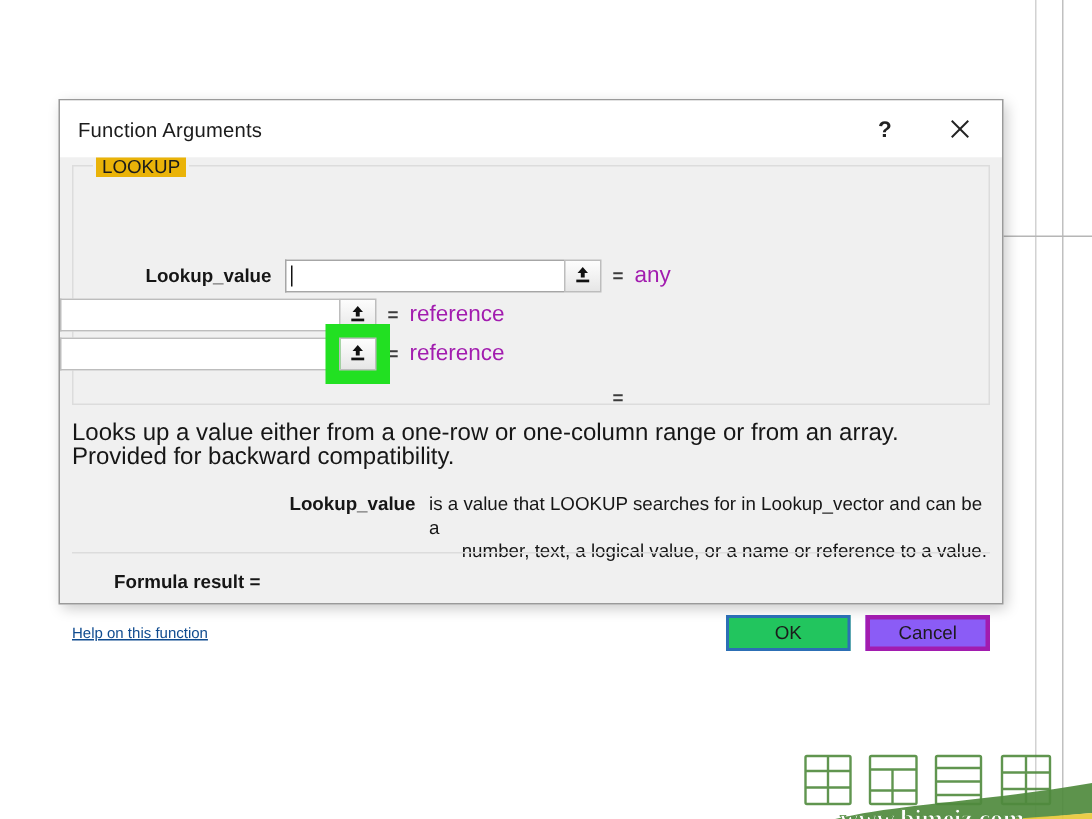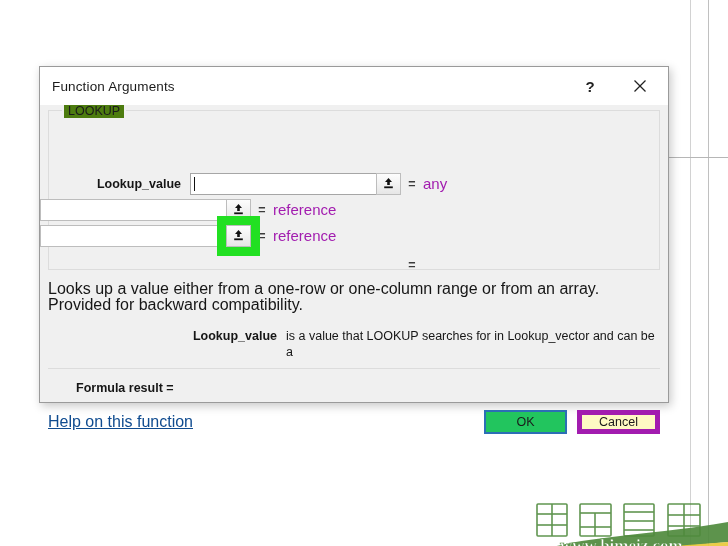--- a/index.html
+++ b/index.html
@@ -119,21 +119,21 @@
     right: 8px;
     height: 1px;
     background: #dcdcdc;
   }
   #group-label {
     position: absolute;
     left: 24px;
     top: 0px;
     font-size: 12.5px;
     color: #1b1b1b;
-    background: #4d7c0f;
+    background: #eab308;
     padding: 0 4px;
     line-height: 13px;
   }
 
   
   #arg-rows {
     position: absolute;
     left: 0;
     top: 66px;
     width: 100%;
@@ -296,35 +296,35 @@
     left: 0;
     right: 0;
     top: 300px;
     height: 34px;
     display: flex;
     align-items: center;
     padding: 0 8px;
     box-sizing: border-box;
   }
   #help-link {
-    font-size: 16px;
+    font-size: 10px;
     color: #0f4b8f;
     text-decoration: underline;
     cursor: pointer;
     white-space: nowrap;
   }
   #footer-spacer { flex: 1 1 auto; }
   .dlg-button {
     width: 83px;
     height: 24px;
     font-family: "Liberation Sans", sans-serif;
     font-size: 12.5px;
     color: #1b1b1b;
-    background: #fef9c3;
-    border: 5px solid #a21caf;
+    background: #8b5cf6;
+    border: 3px solid #a21caf;
     display: flex;
     align-items: center;
     justify-content: center;
     box-sizing: border-box;
     cursor: default;
   }
   #ok-button {
     border: 2px solid #2c6fb5;
     background: #22c55e;
     margin-right: 10px;
@@ -430,20 +430,21 @@
       <div class="eq-spacer"></div>
       <div class="eq-sign">=</div>
     </div>
 
     <div id="description">
       <div id="desc-summary">Looks up a value either from a one-row or one-column range or from an array. Provided for backward compatibility.</div>
       <div id="desc-arg">
         <div id="desc-arg-name">Lookup_value</div>
         <div id="desc-arg-text">
           <span>is a value that LOOKUP searches for in Lookup_vector and can be a</span>
+          <span class="line2">number, text, a logical value, or a name or reference to a value.</span>
         </div>
       </div>
     </div>
 
     <div id="separator"></div>
 
     <div id="formula-result">Formula result =</div>
 
     <div id="footer">
       <a id="help-link">Help on this function</a>

